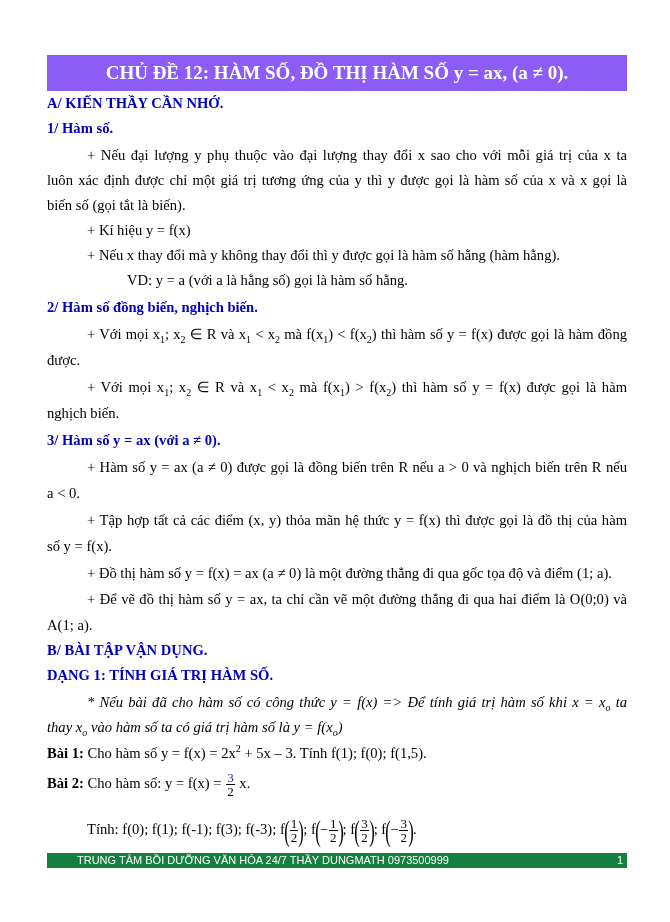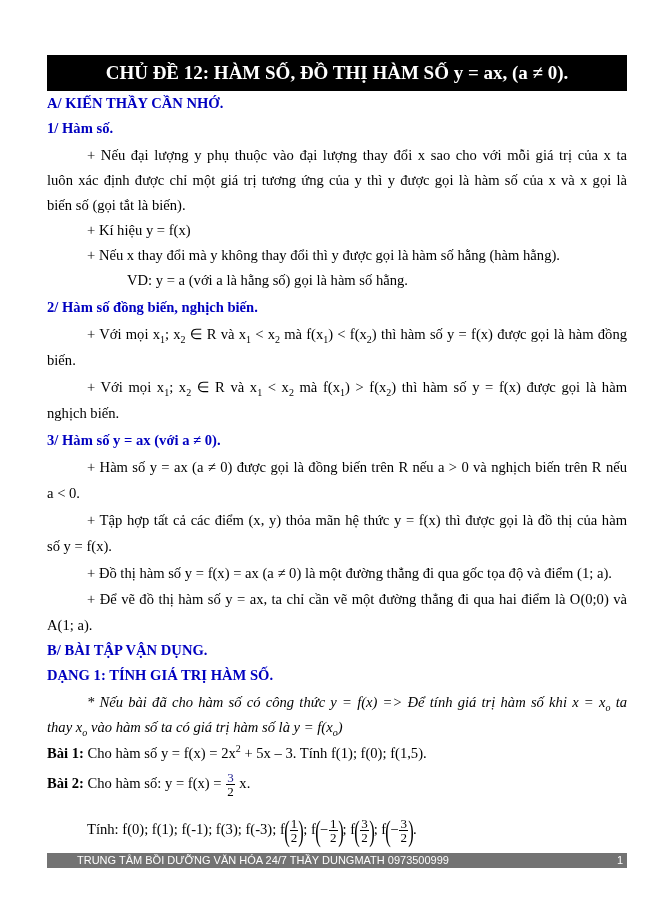--- a/index.html
+++ b/index.html
@@ -1,37 +1,37 @@
 <!DOCTYPE html>
 <html><head>
 <meta charset="utf-8">
 <style>
   html, body { margin: 0; padding: 0; background: #ffffff; }
   body { width: 670px; height: 922px; position: relative; overflow: hidden;
          font-family: "Liberation Serif", serif; color: #000; }
   .page { position: absolute; left: 0; top: 0; width: 670px; height: 922px; }
   .title-bar { position: absolute; left: 47px; top: 55px; width: 580px; height: 36px;
-               background: #000000; color: #fff; font-weight: bold; font-size: 19px;
+               background: #8b5cf6; color: #fff; font-weight: bold; font-size: 19px;
                text-align: center; line-height: 36px; }
   .line { position: absolute; left: 47px; width: 580px; font-size: 14.6px; line-height: 20px;
           white-space: nowrap; }
   .justify { text-align: justify; text-align-last: justify; }
   .heading { color: #0000c0; font-weight: bold; }
   .ind1 { padding-left: 40px; width: 540px; }
   .ind2 { padding-left: 80px; width: 500px; }
   .it { font-style: italic; }
   .b { font-weight: bold; }
   sub, sup { font-size: 10px; line-height: 0; }
   .frac { display: inline-block; vertical-align: middle; text-align: center; font-size: 13px; line-height: 13px; margin: 0 1px; }
   .frac .num { display: block; border-bottom: 1px solid #000; padding: 0 1px; }
   .frac .num.blue { color: #1a1a8c; }
   .frac .den { display: block; }
   .paren { display: inline-block; vertical-align: middle; font-size: 30px; line-height: 30px; transform: scaleX(0.55); font-weight: 100; margin: 0 -3px; }
   .footer-bar { position: absolute; left: 47px; top: 853px; width: 580px; height: 15px;
-                background: #737373; color: #fff; font-family: "Liberation Sans", sans-serif;
+                background: #15803d; color: #fff; font-family: "Liberation Sans", sans-serif;
                 font-size: 11px; line-height: 15px; }
   .footer-text { position: absolute; left: 30px; top: 0; }
   .footer-page { position: absolute; right: 4px; top: 0; }
 </style>
 </head>
 <body>
 
 <div class="page">
 
   <div class="title-bar">
@@ -46,21 +46,21 @@
   <div class="line ind1" style="top:220px;">+ Kí hiệu y = f(x)</div>
   <div class="line" style="top:195px;">biến số (gọi tắt là biến).</div>
   <div class="line ind1" style="top:245px;">+ Nếu x thay đổi mà y không thay đổi thì y được gọi là hàm số hằng (hàm hằng).</div>
   <div class="line ind2" style="top:270px;">VD: y = a (với a là hằng số) gọi là hàm số hằng.</div>
 
   <div class="line heading" style="top:297px;">2/ Hàm số đồng biến, nghịch biến.</div>
 
   <div class="line ind1 justify" style="top:324px;">
     <span>+ Với mọi x</span><sub>1</sub><span>; x</span><sub>2</sub><span> ∈ R và x</span><sub>1</sub><span> &lt; x</span><sub>2</sub><span> mà f(x</span><sub>1</sub><span>) &lt; f(x</span><sub>2</sub><span>) thì hàm số y = f(x)  được gọi là hàm đồng</span>
   </div>
-  <div class="line" style="top:350px;">biến.</div>
+  <div class="line" style="top:350px;">được.</div>
 
   <div class="line ind1 justify" style="top:377px;">
     <span>+ Với mọi x</span><sub>1</sub><span>; x</span><sub>2</sub><span> ∈ R và x</span><sub>1</sub><span> &lt; x</span><sub>2</sub><span> mà f(x</span><sub>1</sub><span>) &gt; f(x</span><sub>2</sub><span>) thì hàm số y = f(x)  được gọi là hàm</span>
   </div>
   <div class="line" style="top:403px;">nghịch biến.</div>
 
   <div class="line heading" style="top:430px;">3/ Hàm số y = ax (với a ≠ 0).</div>
 
   <div class="line ind1 justify" style="top:457px;">+ Hàm số y = ax (a ≠ 0) được gọi là đồng biến trên R nếu a &gt; 0 và nghịch biến trên R nếu</div>
   <div class="line" style="top:483px;">a &lt; 0.</div>

